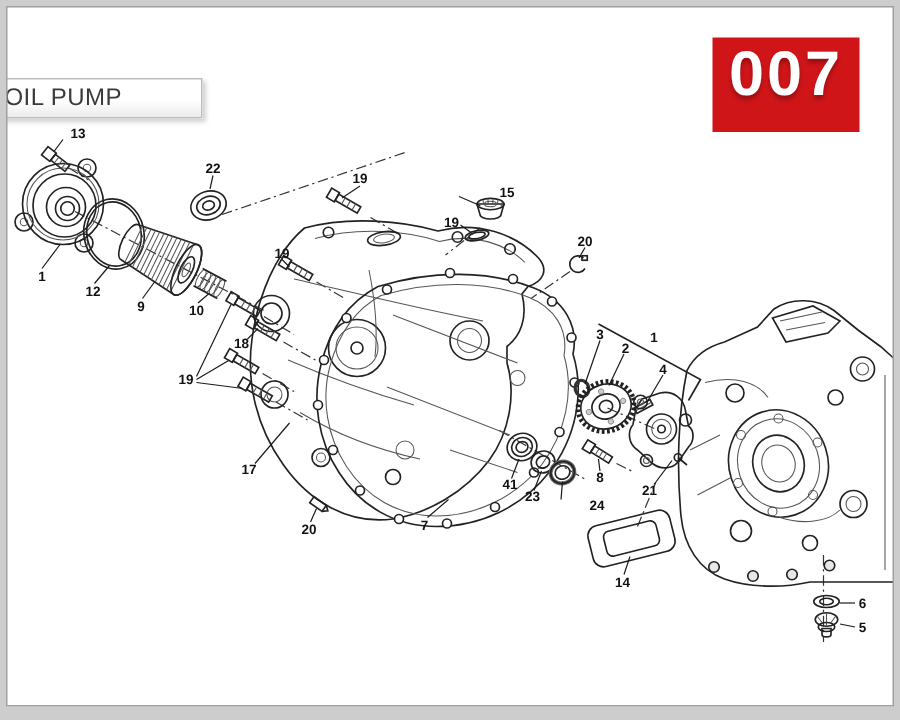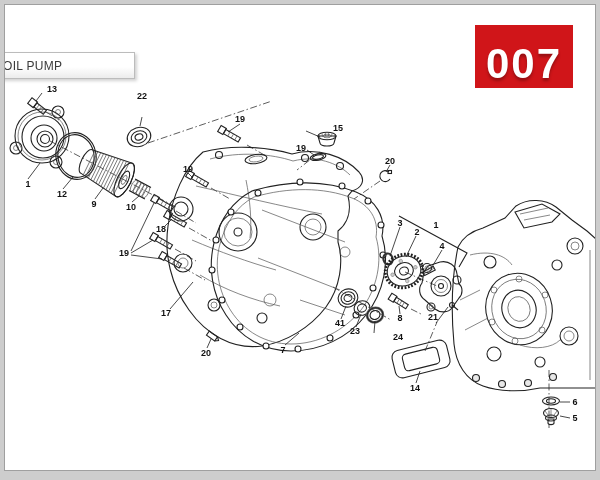--- a/index.html
+++ b/index.html
@@ -8,24 +8,24 @@
   
   .frame{position:absolute;inset:0;border-style:solid;border-color:#cdcdcd;
          border-width:4px 4px 9px 4px;pointer-events:none;z-index:40;}
   .frame-inner{position:absolute;left:4px;top:4px;right:4px;bottom:9px;
          border:1px solid #9f9f9f;pointer-events:none;z-index:41;}
   
   .section-tab{position:absolute;left:-12px;top:52px;width:147px;height:27px;
          background:linear-gradient(180deg,#ffffff 55%,#ececec 100%);
          border:1px solid #bcbcbc;box-shadow:2px 2px 3px rgba(0,0,0,0.18);
          display:flex;align-items:center;box-sizing:border-box;padding-left:14px;z-index:30;}
-  .section-tab span{font-size:12px;color:#3a3a3a;letter-spacing:0.3px;}
+  .section-tab span{font-size:16px;color:#3a3a3a;letter-spacing:0.3px;}
   
   .page-badge{position:absolute;left:475px;top:25px;width:98px;height:63px;
-         display:flex;align-items:flex-end;justify-content:center;z-index:30;}
+         display:flex;align-items:flex-start;justify-content:center;z-index:30;}
   .page-badge span{font-weight:bold;font-size:42px;letter-spacing:2px;
          text-shadow:0 3px 3px rgba(0,0,0,0.28);}
   
   .art{position:absolute;left:0;top:0;z-index:10;}
   .callout-layer{position:absolute;inset:0;z-index:20;pointer-events:none;}
   .callout{position:absolute;transform:translate(-50%,-50%);
          font-weight:bold;font-size:9px;color:#111;}
   svg .ln{stroke:#222;fill:none;stroke-width:1.1;}
   svg .thin{stroke:#555;fill:none;stroke-width:0.7;}
   svg .dd{stroke:#333;fill:none;stroke-width:0.8;stroke-dasharray:7 2.5 1.5 2.5;}
@@ -385,22 +385,22 @@
       <span class="callout" style="left: 415px; top: 388px;">14</span>
       <span class="callout" style="left: 300px; top: 128px; margin-left: 38px;">15</span>
       <span class="callout" style="left: 301px; top: 148px;">19</span>
       <span class="callout" style="left: 166px; top: 313px;">17</span>
       <span class="callout" style="left: 161px; top: 229px;">18</span>
       <span class="callout" style="left: 240px; top: 119px;">19</span>
       <span class="callout" style="left: 188px; top: 169px;">19</span>
       <span class="callout" style="left: 124px; top: 253px;">19</span>
       <span class="callout" style="left: 390px; top: 161px;">20</span>
       <span class="callout" style="left: 206px; top: 353px;">20</span>
-      <span class="callout" style="left: 433px; top: 317px; text-align: right;">21</span>
-      <span class="callout" style="left: 142px; top: 96px; text-align: center;">22</span>
+      <span class="callout" style="left: 433px; top: 327px; text-align: right;">21</span>
+      <span class="callout" style="left: 142px; top: 112px; text-align: center;">22</span>
       <span class="callout" style="left: 355px; top: 331px;">23</span>
       <span class="callout" style="left: 373px; top: 337px; margin-left: 25px;">24</span>
       <span class="callout" style="left: 340px; top: 323px;">41</span>
     </div>
 
   <div class="section-tab">
     <span>OIL PUMP</span>
   </div>
 
   <div class="page-badge" style="background: rgb(208, 21, 25); color: rgb(255, 255, 255);">

